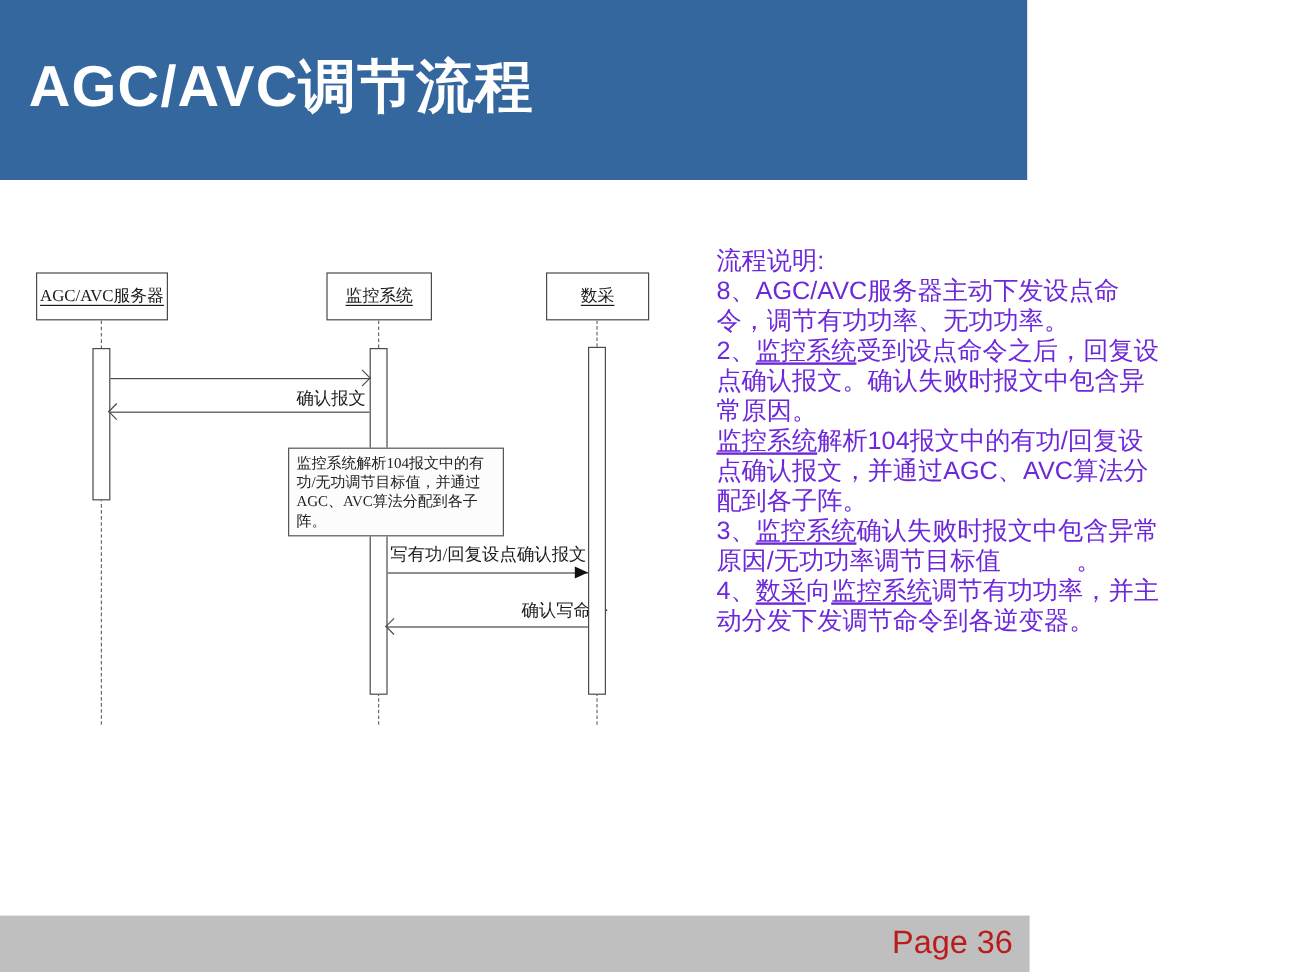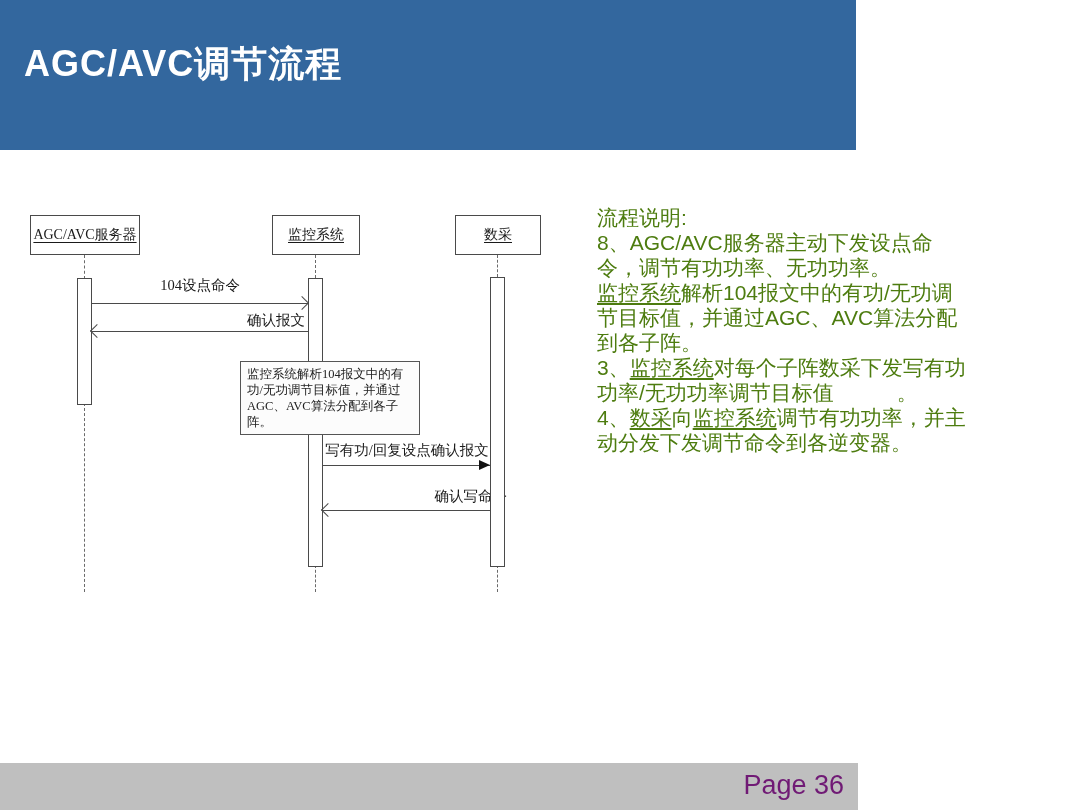--- a/index.html
+++ b/index.html
@@ -2,49 +2,49 @@
 <html><head>
 <meta charset="utf-8">
 <style>
   html,body{margin:0;padding:0;background:#fff;}
   .slide{position:relative;width:1080px;height:810px;background:#ffffff;overflow:hidden;
          font-family:"Liberation Sans",sans-serif;}
 
   
   .header{position:absolute;left:0;top:0;width:856px;height:150px;background:#33679E;}
   .title{position:absolute;left:24px;top:40px;font-family:"Liberation Sans",sans-serif;
-         font-weight:700;font-size:36px;color:#ffffff;letter-spacing:1px;white-space:nowrap;}
+         font-weight:700;font-size:48px;color:#ffffff;letter-spacing:1px;white-space:nowrap;}
 
   
   .footer{position:absolute;left:0;top:763px;width:858px;height:47px;background:#BFBFBF;}
-  .page-label{position:absolute;right:14px;top:7px;font-size:27px;color:#701a75;margin-left:24px;}
+  .page-label{position:absolute;right:14px;top:7px;font-size:27px;color:#b91c1c;margin-left:24px;}
 
   
-  .diagram{position:absolute;left:0;top:0;width:600px;height:650px;padding-left:28px;}
+  .diagram{position:absolute;left:0;top:12px;width:600px;height:650px;padding-left:28px;}
   .lbox{position:absolute;height:38px;background:#fff;border:1.4px solid #4a4a4a;
         display:flex;align-items:center;justify-content:center;
         font-family:"Liberation Serif",serif;font-size:14px;color:#1a1a1a;z-index:2;}
   .lbox span{text-decoration:underline;text-underline-offset:3px;white-space:nowrap;}
   .vdash{position:absolute;width:0;border-left:1.5px dashed #6a6a6a;}
   .abar{position:absolute;width:13px;background:#fff;border:1px solid #4a4a4a;z-index:1;}
   .hline{position:absolute;height:0;border-top:1.3px solid #4a4a4a;}
   .msg-label{position:absolute;text-align:center;font-family:"Liberation Serif",serif;
              font-size:14.5px;color:#1a1a1a;white-space:nowrap;}
   .chev{position:absolute;width:9px;height:9px;border:solid #4a4a4a;border-width:0 1.5px 1.5px 0;z-index:3;}
   .chev-right{transform:rotate(-45deg);}
   .chev-left{transform:rotate(135deg);}
   .tri-right{position:absolute;width:0;height:0;border-top:5px solid transparent;
              border-bottom:5px solid transparent;border-left:11px solid #111;z-index:3;}
   .note{position:absolute;left:240px;top:361px;width:166px;background:#fcfcfc;
         border:1px solid #555;padding:4px 6px;font-family:"Liberation Serif",serif;
         font-size:12.5px;line-height:16px;color:#222;z-index:5;}
 
   
   .desc{position:absolute;left:597px;top:205px;width:372px;font-size:21px;line-height:25px;
-        color:#4d7c0f;font-family:"Liberation Sans",sans-serif;}
+        color:#6d28d9;font-family:"Liberation Sans",sans-serif;}
   .desc p{margin:0;}
   .desc .u{text-decoration:underline;text-underline-offset:3px;}
 </style>
 </head>
 <body>
 
 <div class="slide">
 
   <div class="header">
     <div class="title">AGC/AVC调节流程</div>
@@ -67,21 +67,20 @@
     <div class="vdash" style="left:497px;top:255px;height:22px;"></div>
 
     <div class="abar" style="left:77px;top:278px;height:125px;"></div>
     <div class="abar" style="left:308px;top:278px;height:287px;"></div>
     <div class="abar" style="left:490px;top:277px;height:288px;"></div>
 
     <div class="vdash" style="left:84px;top:403px;height:189px;"></div>
     <div class="vdash" style="left:315px;top:565px;height:27px;"></div>
     <div class="vdash" style="left:497px;top:565px;height:27px;"></div>
 
-    <div class="msg-label" style="left:95px;top:276px;width:210px;">104设点命令</div>
     <div class="hline" style="left:91px;top:303px;width:217px;"></div>
     <div class="chev chev-right" style="left:297px;top:298px;"></div>
 
     <div class="msg-label" style="left:95px;top:311px;width:210px;text-align:right;">确认报文</div>
     <div class="hline" style="left:91px;top:331px;width:217px;"></div>
     <div class="chev chev-left" style="left:92px;top:326px;"></div>
 
     <div class="note">监控系统解析104报文中的有功/无功调节目标值，并通过AGC、AVC算法分配到各子阵。</div>
 
     <div class="msg-label" style="left:307px;top:441px;width:200px;">写有功/回复设点确认报文</div>
@@ -89,22 +88,23 @@
     <div class="tri-right" style="left:479px;top:460px;"></div>
 
     <div class="msg-label" style="left:307px;top:487px;width:200px;text-align:right;">确认写命令</div>
     <div class="hline" style="left:322px;top:510px;width:169px;"></div>
     <div class="chev chev-left" style="left:323px;top:505px;"></div>
   </div>
 
   <div class="desc">
     <p>流程说明:</p>
     <p><span>8、AGC/AVC服务器主动下发设点命令，调节有功功率、无功功率。</span></p>
-    <p><span class="u">监控系统</span><span>解析104报文中的有功/无功调节目标值，并通过AGC、AVC算法分配到各子阵。</span></p>
-    <p><span>3、</span><span class="u">监控系统</span><span>对每个子阵数采下发写有功功率/无功功率调节目标值　　　。</span></p>
+    <p><span>2、</span><span class="u">监控系统</span><span>受到设点命令之后，回复设点确认报文。确认失败时报文中包含异常原因。</span></p>
+    <p><span class="u">监控系统</span><span>解析104报文中的有功/回复设点确认报文，并通过AGC、AVC算法分配到各子阵。</span></p>
+    <p><span>3、</span><span class="u">监控系统</span><span>确认失败时报文中包含异常原因/无功功率调节目标值　　　。</span></p>
     <p><span>4、</span><span class="u">数采</span><span>向</span><span class="u">监控系统</span><span>调节有功功率，并主动分发下发调节命令到各逆变器。</span></p>
   </div>
 
   <div class="footer">
     <div class="page-label">Page 36</div>
   </div>
 
 </div>
 
 </body></html>

